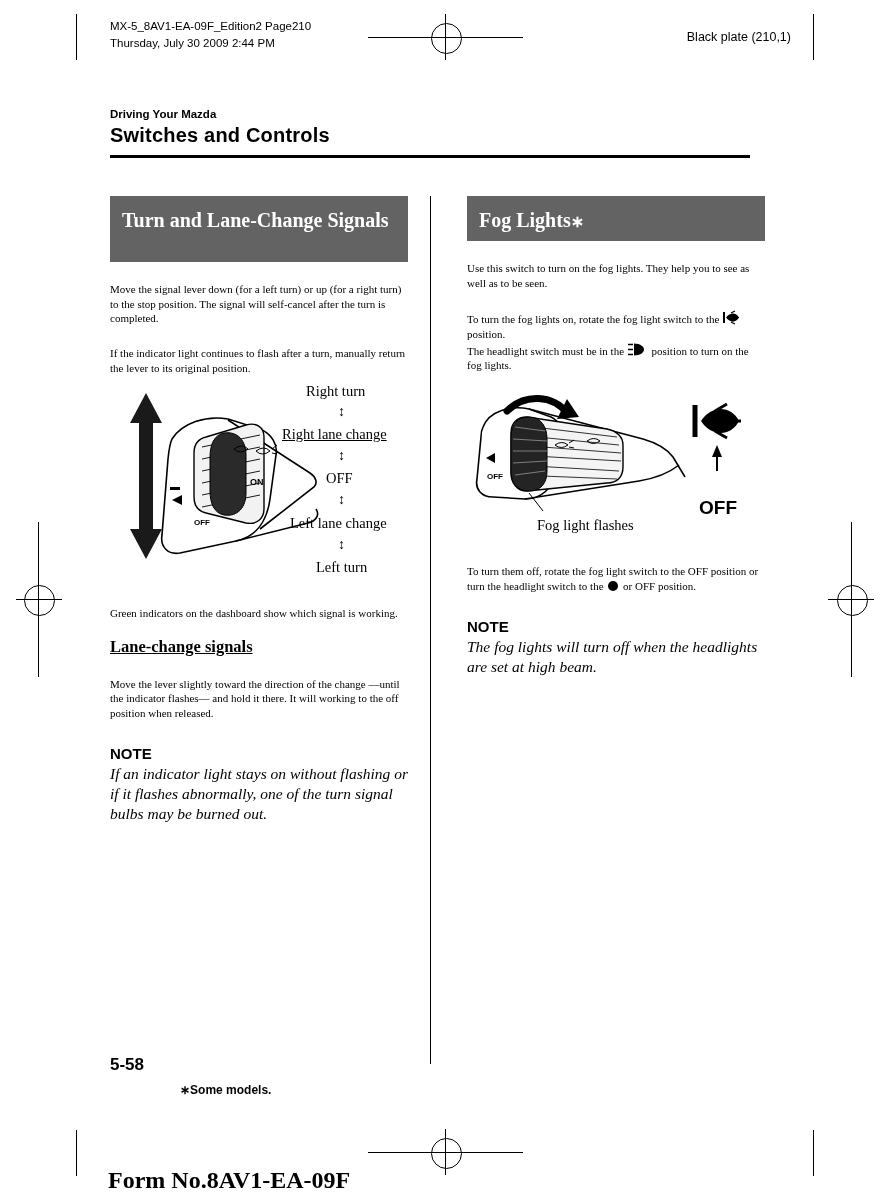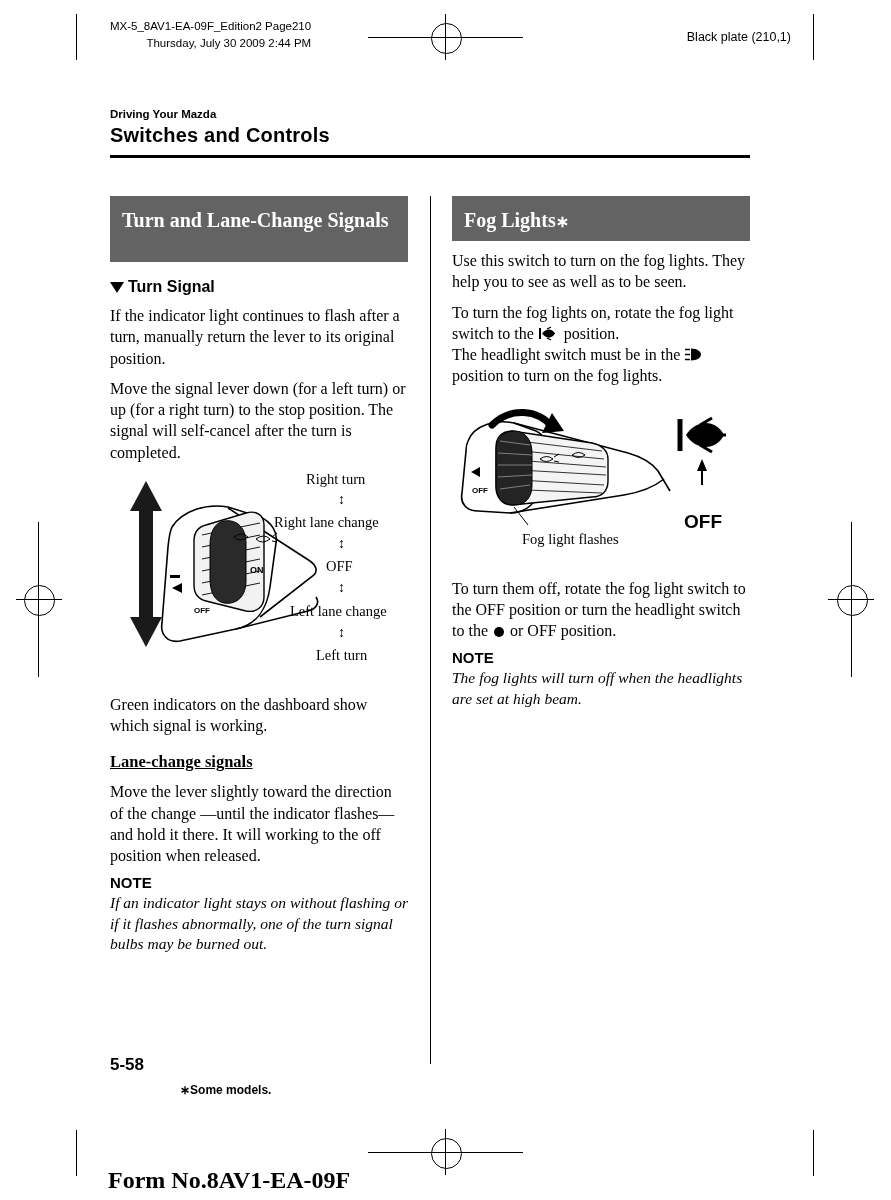--- a/index.html
+++ b/index.html
@@ -27,21 +27,20 @@
     border-radius: 50%;
   }
 
   
   .hdr {
     position: absolute;
     font-family: "Liberation Sans", sans-serif;
     font-size: 11.5px;
     color: #000;
     line-height: 1.45;
-    text-align: right;
   }
   .hdr-left { left: 110px; top: 18px; }
   .hdr-right { right: 100px; top: 28px; font-size: 12.5px; }
 
   
   .sec-small {
     position: absolute;
     left: 110px;
     top: 108px;
     font-family: "Liberation Sans", sans-serif;
@@ -66,21 +65,21 @@
     background: #000;
   }
 
   
   .col {
     position: absolute;
     width: 298px;
     top: 196px;
   }
   .col-left  { left: 110px; }
-  .col-right { left: 452px; }
+  .col-right { left: 467px; }
 
   .col-divider {
     position: absolute;
     left: 430px;
     top: 196px;
     width: 1px;
     height: 868px;
     background: #000;
   }
 
@@ -93,23 +92,23 @@
     font-size: 20px;
     padding: 12px 12px 9px 12px;
     line-height: 1.2;
     box-sizing: border-box;
   }
   .bar.tall { min-height: 66px; }
   .bar .star { font-size: 16px; vertical-align: baseline; }
 
   
   p.body {
-    font-size: 16px;
+    font-size: 11px;
     line-height: 1.33;
-    margin: 9px 0 0 0;
+    margin: 20px 0 0 0;
   }
   p.body.tight { margin-top: 12px; }
 
   .subhead {
     font-family: "Liberation Sans", sans-serif;
     font-weight: bold;
     font-size: 16px;
     margin: 16px 0 0 0;
     display: flex;
     align-items: center;
@@ -127,21 +126,21 @@
     font-size: 16.5px;
     font-weight: bold;
     text-decoration: underline;
     margin: 16px 0 0 0;
   }
 
   .note-label {
     font-family: "Liberation Sans", sans-serif;
     font-weight: bold;
     font-size: 15px;
-    margin: 8px 0 0 0;
+    margin: 24px 0 0 0;
   }
   .note-text {
     font-style: italic;
     font-size: 15.5px;
     line-height: 1.3;
     margin: 2px 0 0 0;
   }
 
   
   .fig {
@@ -222,27 +221,23 @@
 <div class="sec-small">Driving Your Mazda</div>
 <div class="sec-title">Switches and Controls</div>
 <div class="rule"></div>
 
 <div class="col-divider"></div>
 
 <div class="col col-left">
 
   <div class="bar tall">Turn and Lane-Change Signals</div>
 
-  <div class="subhead">
-    <span class="tri-down"></span>
-    <span>Turn Signal</span>
-  </div>
-
+
+  <p class="body">Move the signal lever down (for a left turn) or up (for a right turn) to the stop position. The signal will self-cancel after the turn is completed.</p>
   <p class="body">If the indicator light continues to flash after a turn, manually return the lever to its original position.</p>
-  <p class="body">Move the signal lever down (for a left turn) or up (for a right turn) to the stop position. The signal will self-cancel after the turn is completed.</p>
 
   <div class="fig" style="height:205px;">
     <svg width="298" height="200" viewBox="0 0 298 200">
 
       <polygon points="36,4 52,34 43,34 43,140 52,140 36,170 20,140 29,140 29,34 20,34" fill="#1a1a1a"></polygon>
 
       <path d="M62,50 C72,34 96,26 118,30 L150,40 C162,45 168,56 166,66
                L160,110 C157,132 146,148 126,152 L70,164 C58,166 50,158 52,146
                L58,70 C59,60 60,54 62,50 Z" fill="#ffffff" stroke="#000" stroke-width="1.6"></path>
       <path d="M118,31 L200,84 C206,88 208,94 204,98 L150,140" fill="none" stroke="#000" stroke-width="1.6"></path>
@@ -269,21 +264,21 @@
         <path d="M162,60 l5,-4 M162,64 l5,1"></path>
         <path d="M124,60 q8,-6 14,0 q-8,6 -14,0 z"></path>
       </g>
     </svg>
 
     <div class="fig-label" style="left:196px;top:-6px;">
       <span>Right turn</span>
     </div>
     <div class="fig-label arrow-up" style="left:228px;top:16px;">↕</div>
 
-    <div class="fig-label" style="left:164px;top:37px;">
+    <div class="fig-label" style="left:172px;top:37px;text-decoration:underline;">
       <span>Right lane change</span>
     </div>
     <div class="fig-label arrow-up" style="left:228px;top:60px;">↕</div>
 
     <div class="fig-label" style="left:216px;top:81px;">
       <span>OFF</span>
     </div>
     <div class="fig-label arrow-up" style="left:228px;top:104px;">↕</div>
 
     <div class="fig-label" style="left:180px;top:126px;">

